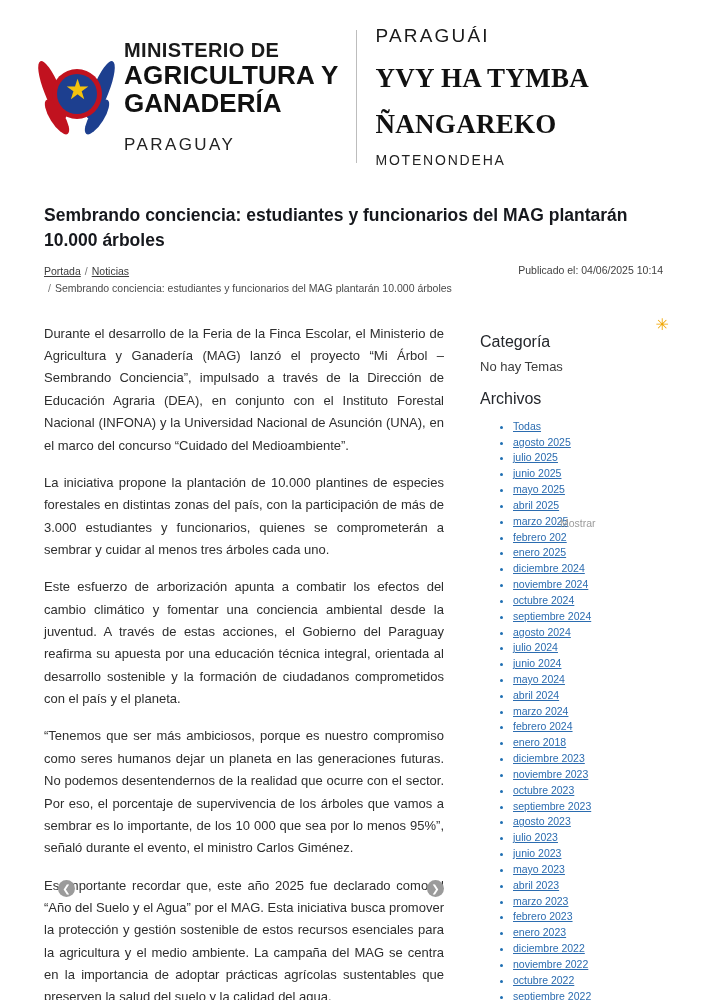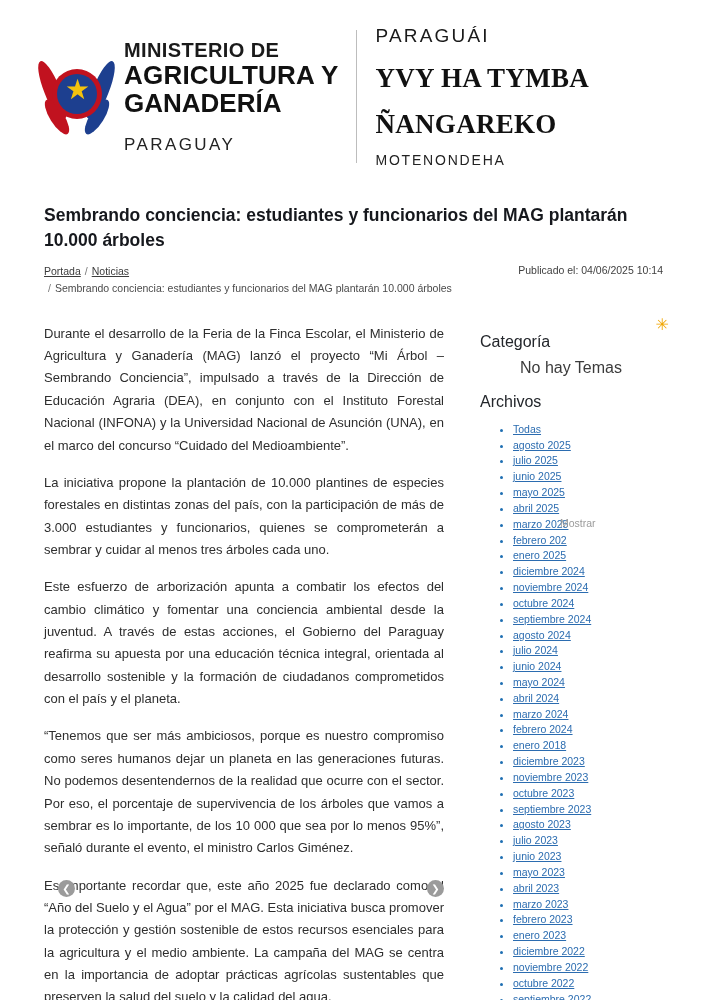--- a/index.html
+++ b/index.html
@@ -205,24 +205,23 @@
     padding-left: 4px;
     position: relative;
   }
   .side-h {
     font-size: 16px;
     color: #23262b;
     margin: 10px 0 8px 0;
     font-weight: normal;
   }
   .side-note {
-    font-size: 16px;
+    font-size: 13px;
     color: #3b3b3b;
     margin-bottom: 16px;
-    margin-left: 40px;
   }
   ul.archives {
     list-style: disc;
     margin: 11px;
     padding-left: 22px;
   }
   ul.archives li {
     font-size: 10.5px;
     line-height: 1.46;
     color: #1f6fb2;

